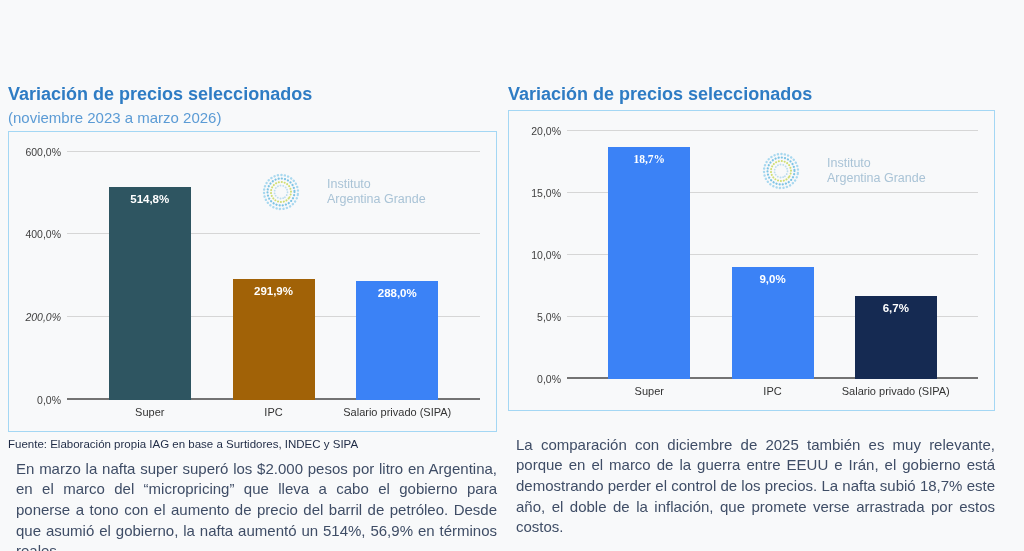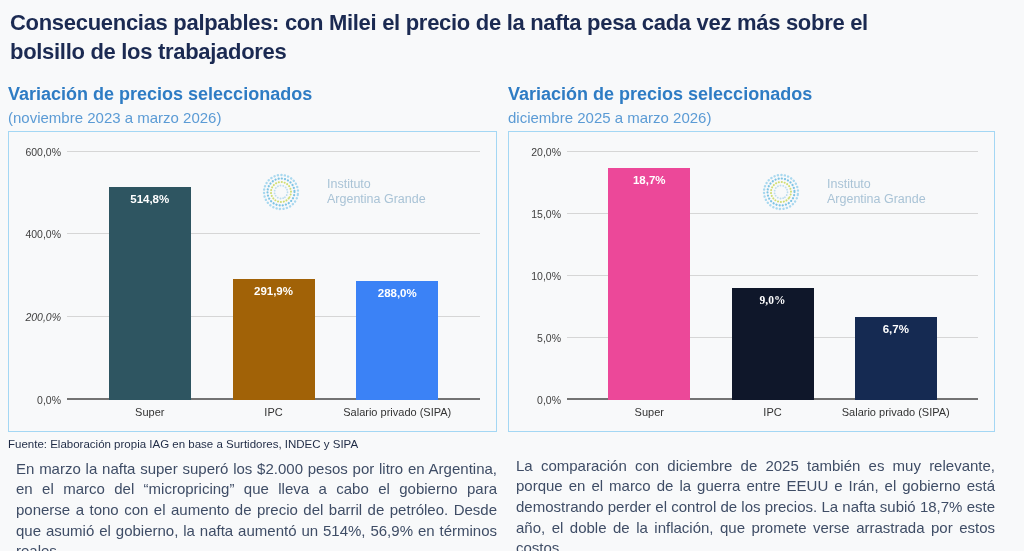--- a/index.html
+++ b/index.html
@@ -90,21 +90,20 @@
     margin-top:9px; font-size:15px; color:#3f4d66;
     text-align:justify; line-height:1.38;margin-left:8px;
   }
   .col-right .commentary { margin-top:24px; }
 </style>
 </head>
 <body>
 
 <div class="page">
 
-  <h1 class="page-title">Consecuencias palpables: con Milei el precio de la nafta pesa cada vez más sobre el bolsillo de los trabajadores</h1>
 
   <div class="col col-left">
     <div class="chart-title">Variación de precios seleccionados</div>
     <div class="chart-subtitle">(noviembre 2023 a marzo 2026)</div>
 
     <div class="chart-box">
       <div class="plot">
           <div class="axisline" style="bottom: 0%;"></div>
           <div class="ytick" style="bottom: calc(0% - 6px);">0,0%</div>
           <div class="gridline" style="bottom: 33.3333%;"></div>
@@ -151,39 +150,38 @@
         </div>
       </div>
     </div>
 
     <div class="source">Fuente: Elaboración propia IAG en base a Surtidores, INDEC y SIPA</div>
     <p class="commentary">En marzo la nafta super superó los $2.000 pesos por litro en Argentina, en el marco del “micropricing” que lleva a cabo el gobierno para ponerse a tono con el aumento de precio del barril de petróleo. Desde que asumió el gobierno, la nafta aumentó un 514%, 56,9% en términos reales.</p>
   </div>
 
   <div class="col col-right">
     <div class="chart-title">Variación de precios seleccionados</div>
-    <div class="chart-subtitle">diciembre 2025 a marzo 2026)</div>
 
     <div class="chart-box">
       <div class="plot">
           <div class="axisline" style="bottom: 0%;"></div>
           <div class="ytick" style="bottom: calc(0% - 6px);">0,0%</div>
           <div class="gridline" style="bottom: 25%;"></div>
           <div class="ytick" style="bottom: calc(25% - 6px);">5,0%</div>
           <div class="gridline" style="bottom: 50%;"></div>
           <div class="ytick" style="bottom: calc(50% - 6px);">10,0%</div>
           <div class="gridline" style="bottom: 75%;"></div>
           <div class="ytick" style="bottom: calc(75% - 6px);">15,0%</div>
           <div class="gridline" style="bottom: 100%;"></div>
           <div class="ytick" style="bottom: calc(100% - 6px);">20,0%</div>
           <div class="bars">
-            <div class="bar" style="height: 93.5%; background: #ec4899;">
+            <div class="bar" style="height: 93.5%; background: #3b82f6; font-family: Liberation Serif, serif;">
               <div class="bar-value">18,7%</div>
             </div>
-            <div class="bar" style="height: 45%; background: #0f172a; font-family: Liberation Serif, serif;">
+            <div class="bar" style="height: 45%; background: #3b82f6;">
               <div class="bar-value">9,0%</div>
             </div>
             <div class="bar" style="height: 33.5%; background: rgb(21, 42, 82); margin-top: 13px;">
               <div class="bar-value">6,7%</div>
             </div>
           </div>
         </div>
       <div class="cats">
           <div class="cat">
             <span>Super</span>

